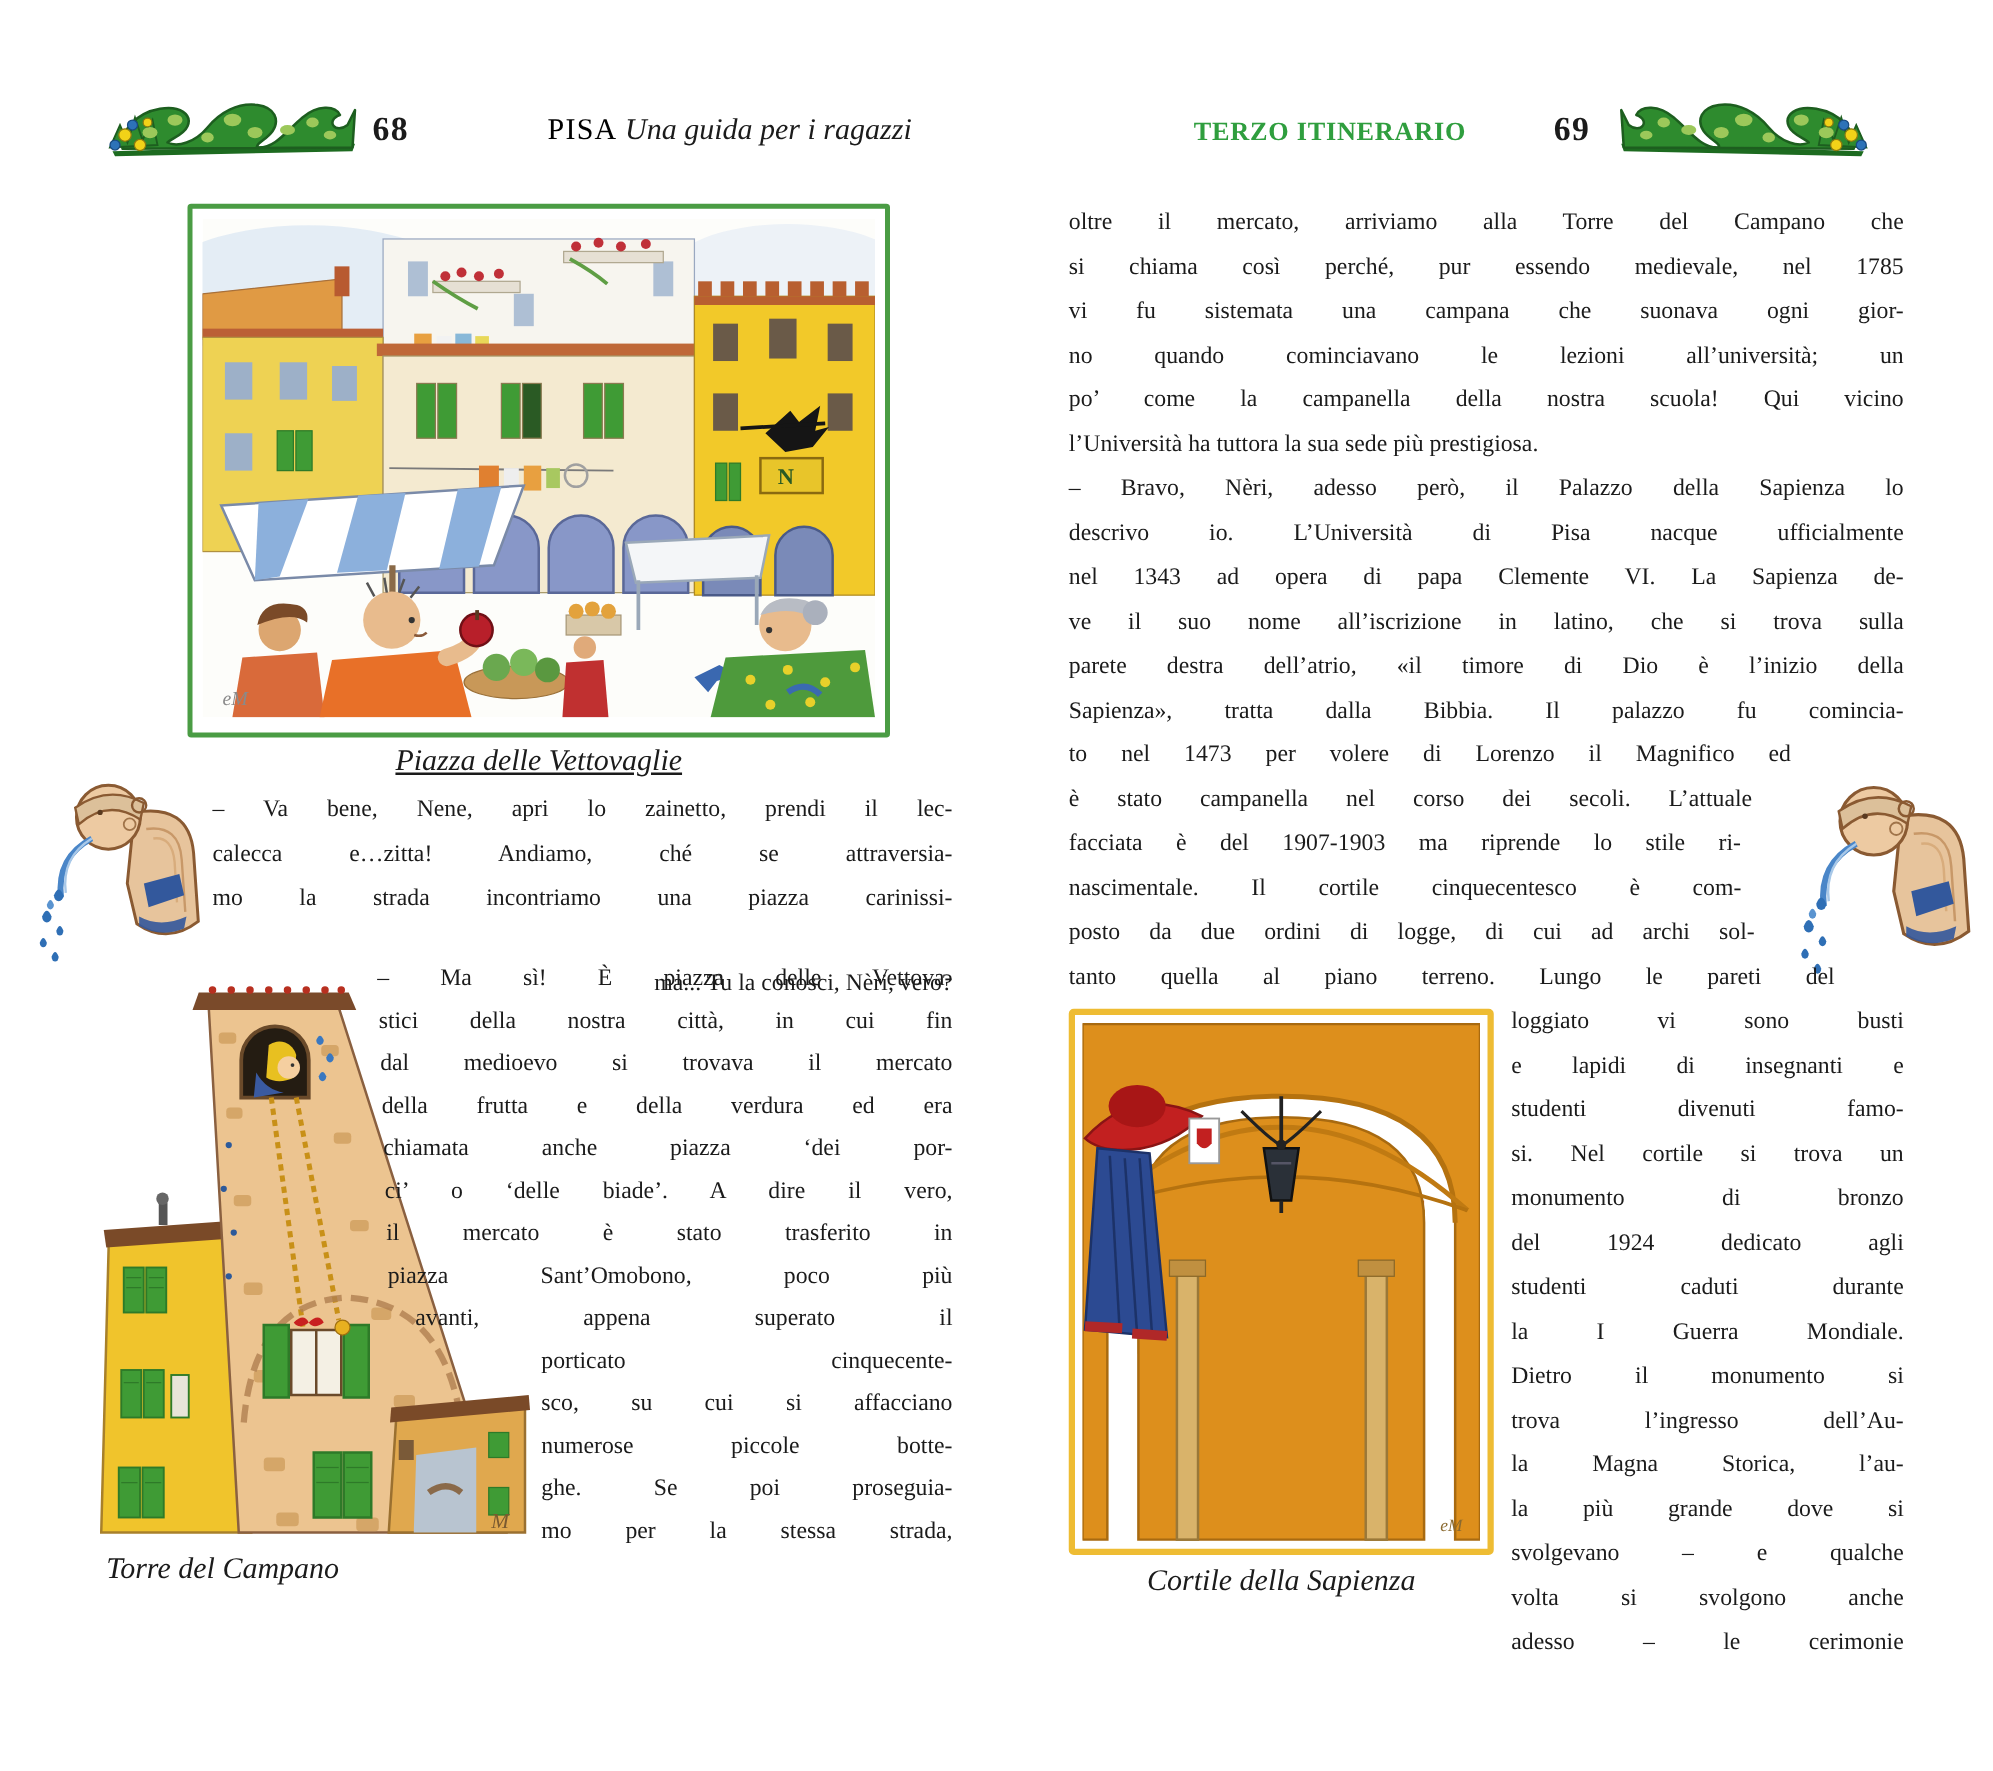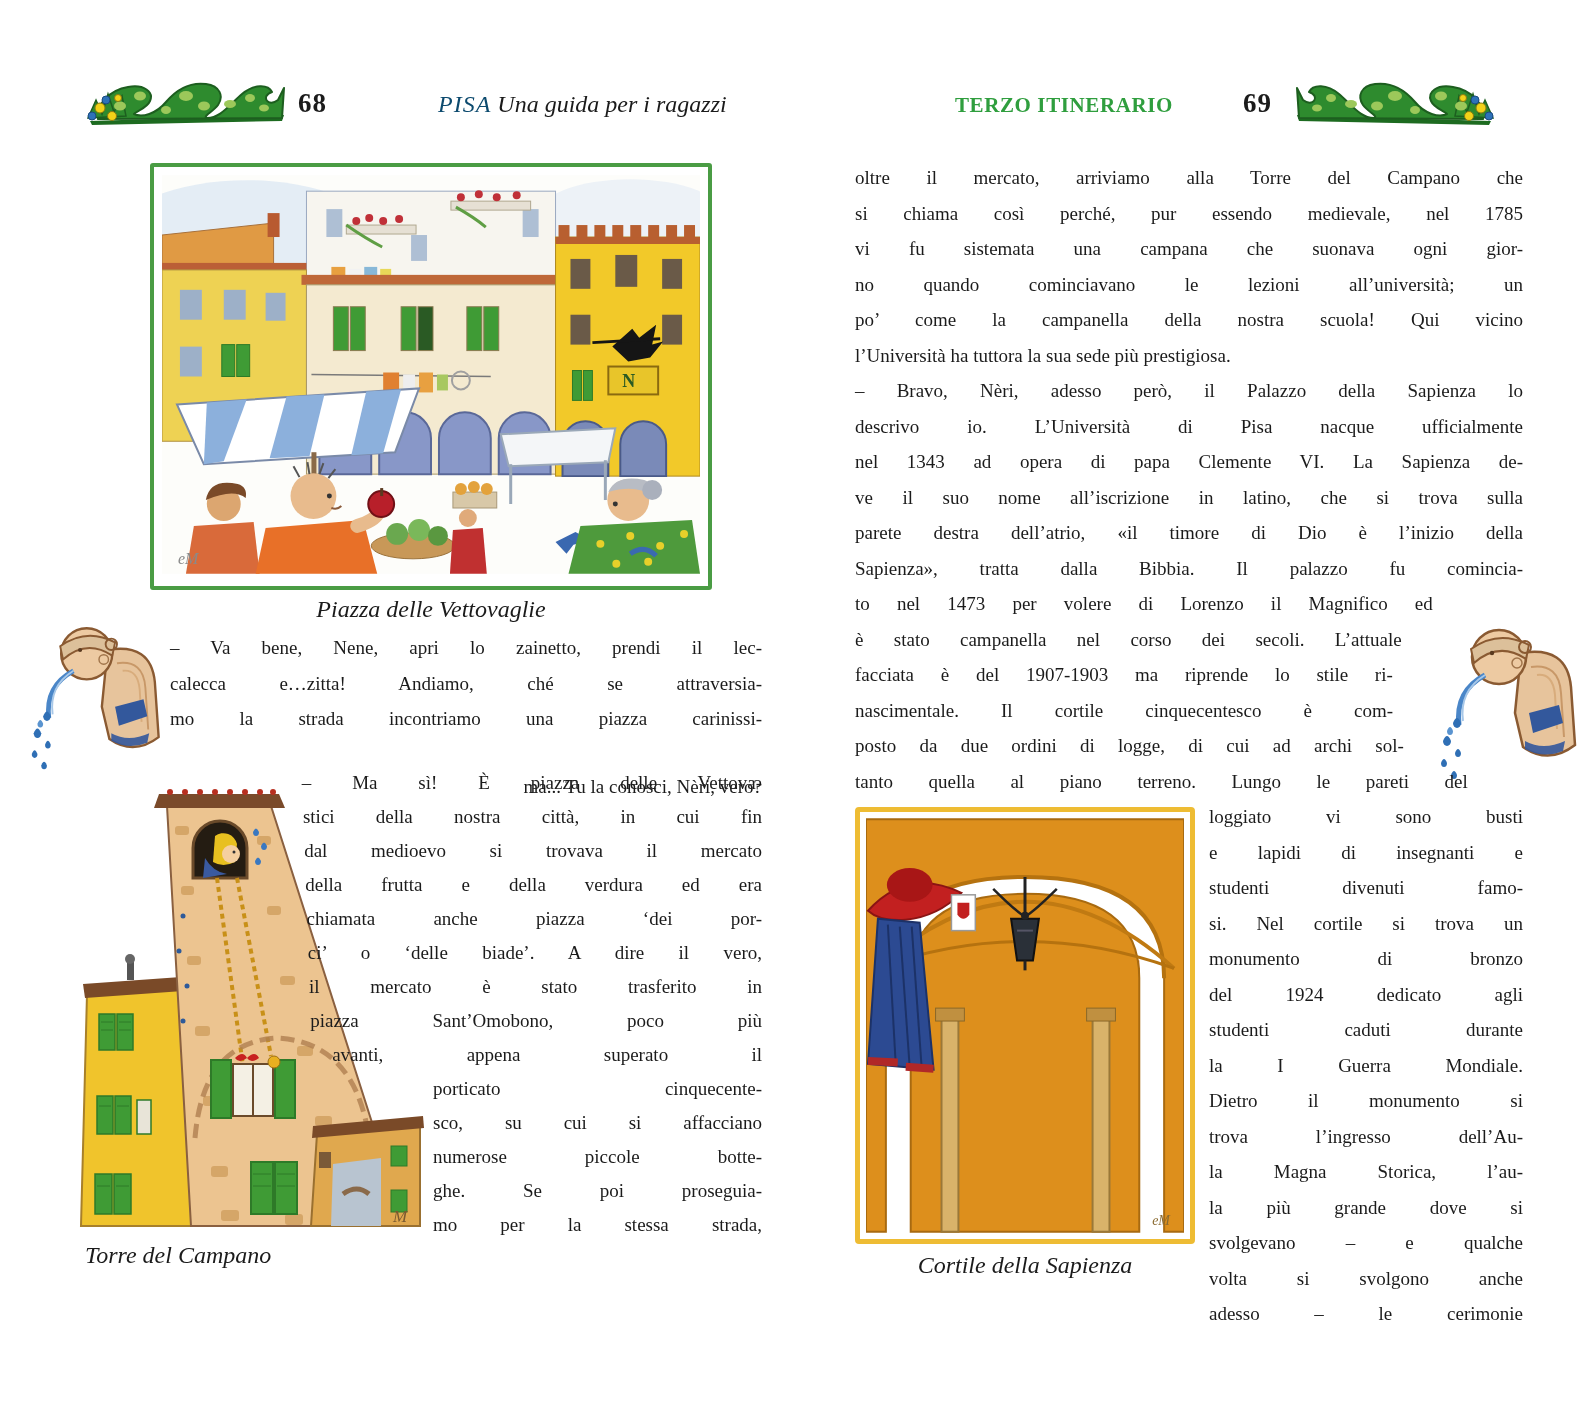--- a/index.html
+++ b/index.html
@@ -7,31 +7,31 @@
           font-family:"Liberation Serif", serif;color:#1b1b1b;}
   .page{position:absolute;top:0;width:797px;height:1193px;}
   .page-left{left:0;} .page-right{left:797px;}
 
   
   .orn{position:absolute;top:74px;width:210px;height:54px;}
   .orn-left{left:82px;} .orn-right{left:492px;}
   .pagenum{position:absolute;top:88px;font-size:27px;font-weight:bold;letter-spacing:1px;}
   .pn-left{left:298px;} .pn-right{left:446px;}
   .book-title{position:absolute;left:438px;top:91px;font-size:24px;white-space:nowrap;}
-  .book-title .red{color:#0c4a6e;letter-spacing:1px;font-style:italic;}
+  .book-title .red{color:#000000;letter-spacing:1px;}
   .book-title .it{font-style:italic;margin-left:6px;}
   .chapter-title{position:absolute;left:158px;top:93px;font-size:21px;font-weight:bold;
                  color:#2f9e3e;letter-spacing:0.6px;white-space:nowrap;}
 
   
   .fig1{position:absolute;left:150px;top:163px;width:562px;height:427px;box-sizing:border-box;
         border:4px solid #4a9c44;border-radius:3px;background:#fff;padding:8px;}
   .fig1 svg{display:block;width:538px;height:399px;}
   .caption{font-style:italic;font-size:24px;}
-  .cap1{position:absolute;left:150px;top:596px;width:562px;text-align:center;}
+  .cap1{position:absolute;left:150px;top:596px;width:562px;text-align:center;text-decoration:underline;}
 
   .gargoyle{position:absolute;width:142px;height:190px;}
   .garg-left{left:28px;top:590px;}
   .garg-right{left:640px;top:595px;width:150px;}
 
   
   .line{font-size:19px;line-height:35.5px;text-align:justify;text-align-last:justify;
         white-space:nowrap;overflow:visible;}
   .para1{position:absolute;left:170px;top:630px;width:592px;}
   .para1 .line:nth-child(4){text-align-last:right;margin-top:32px;}

